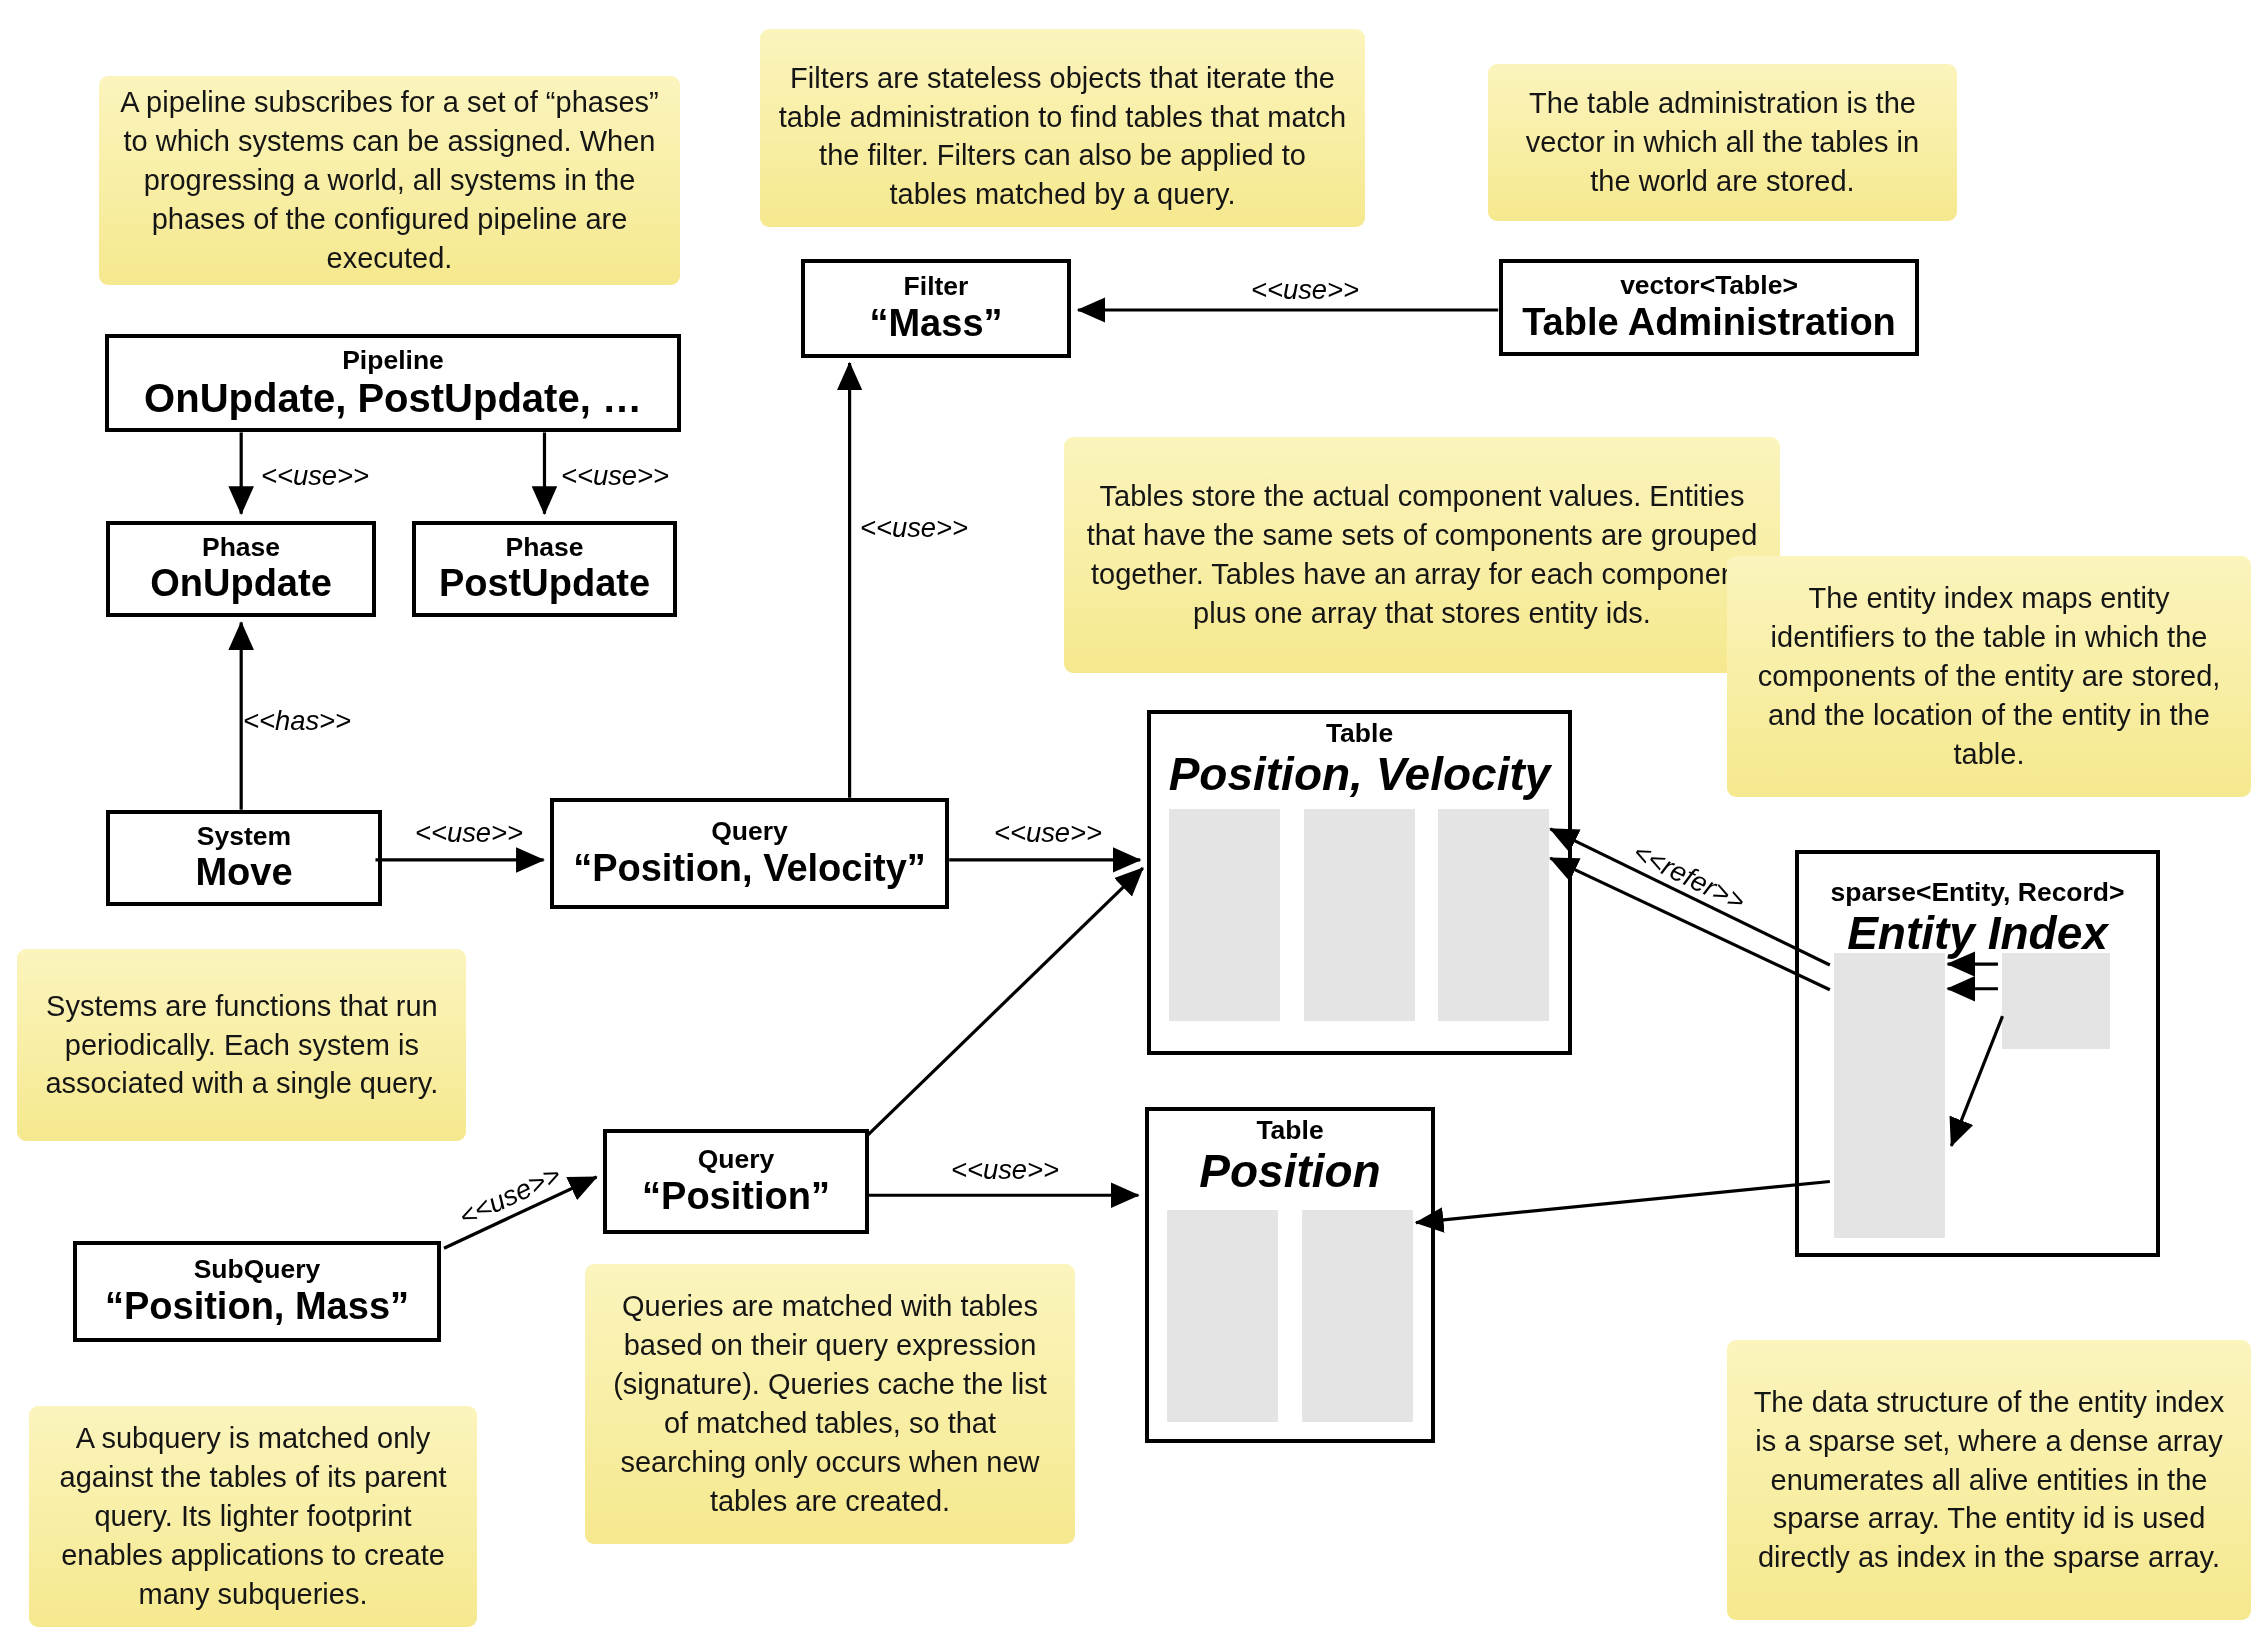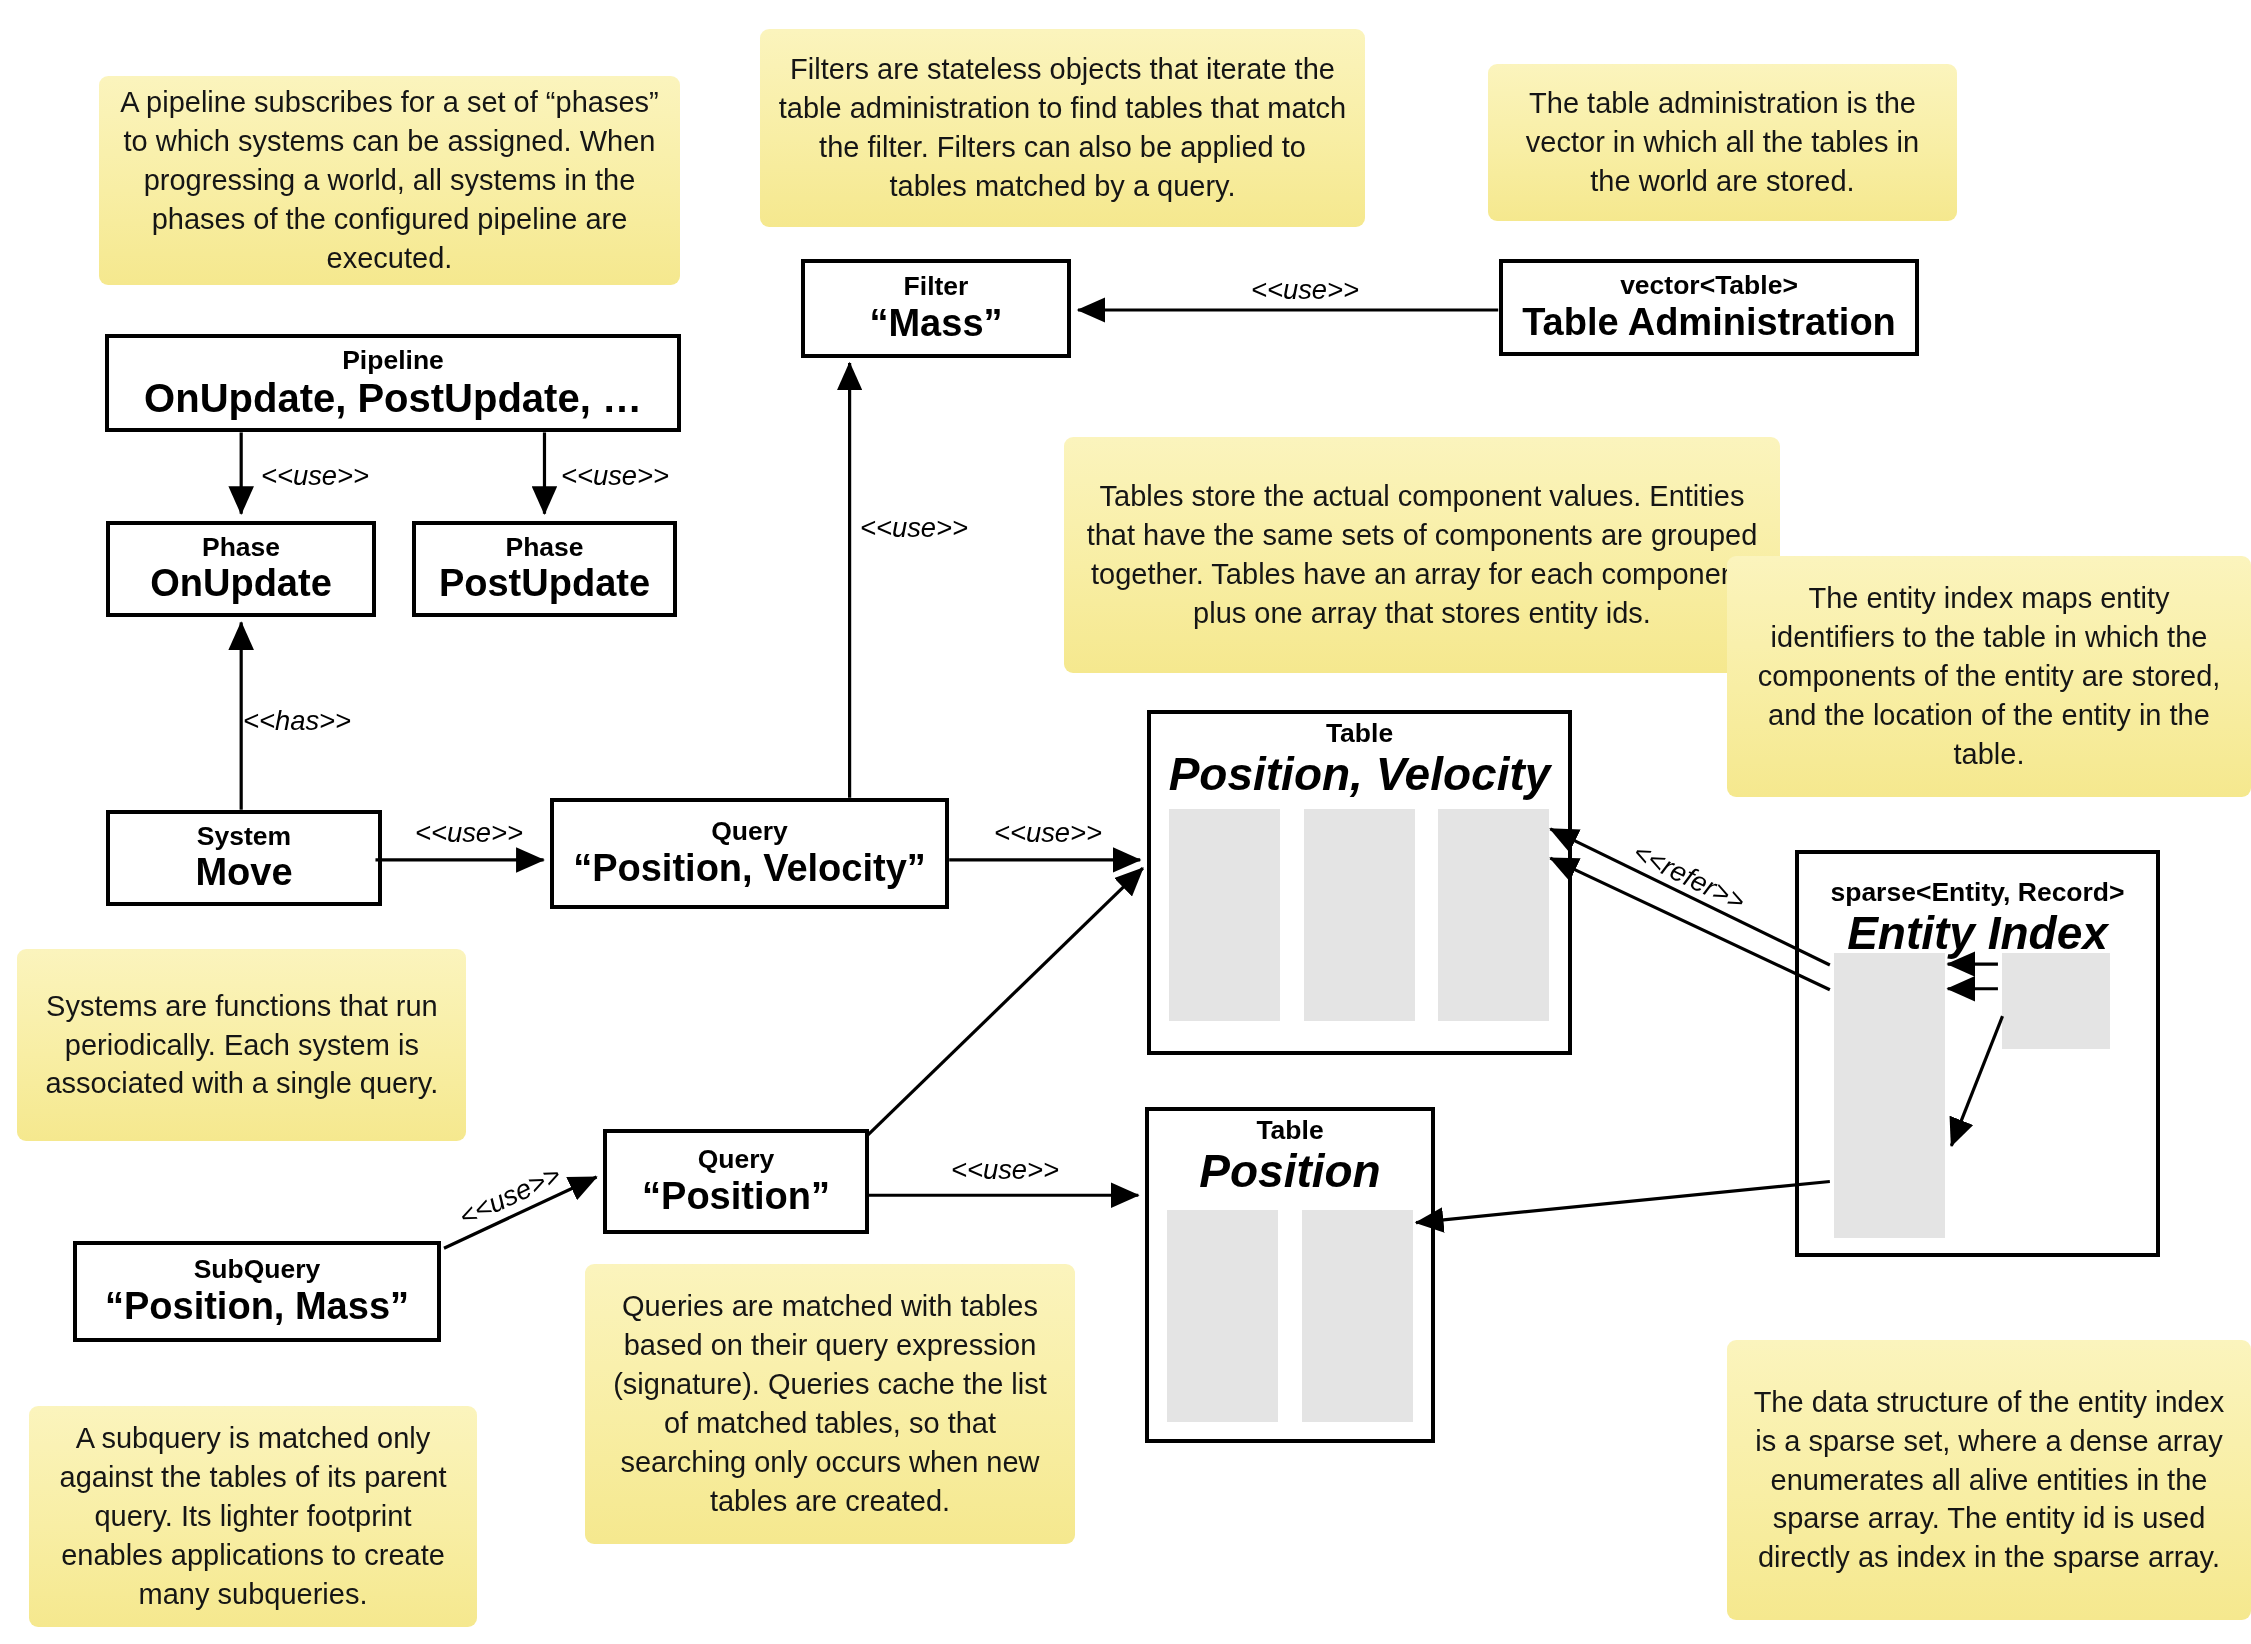--- a/index.html
+++ b/index.html
@@ -36,21 +36,21 @@
 </style>
 </head>
 <body>
 
 <div class="canvas">
 
   <div class="note" style="left:99px;top:76px;width:581px;height:209px;">
     <span>A pipeline subscribes for a set of “phases” to which systems can be assigned. When progressing a world, all systems in the phases of the configured pipeline are executed.</span>
   </div>
 
-  <div class="note" style="left:760px;top:29px;width:605px;height:198px;">
+  <div class="note" style="left:760px;top:29px;width:605px;height:198px;align-items:flex-end;">
     <span>Filters are stateless objects that iterate the table administration to find tables that match the filter. Filters can also be applied to tables matched by a query.</span>
   </div>
 
   <div class="note" style="left:1488px;top:64px;width:469px;height:157px;">
     <span>The table administration is the vector in which all the tables in the world are stored.</span>
   </div>
 
   <div class="note" style="left:1064px;top:437px;width:716px;height:236px;">
     <span>Tables store the actual component values. Entities that have the same sets of components are grouped together. Tables have an array for each component, plus one array that stores entity ids.</span>
   </div>

